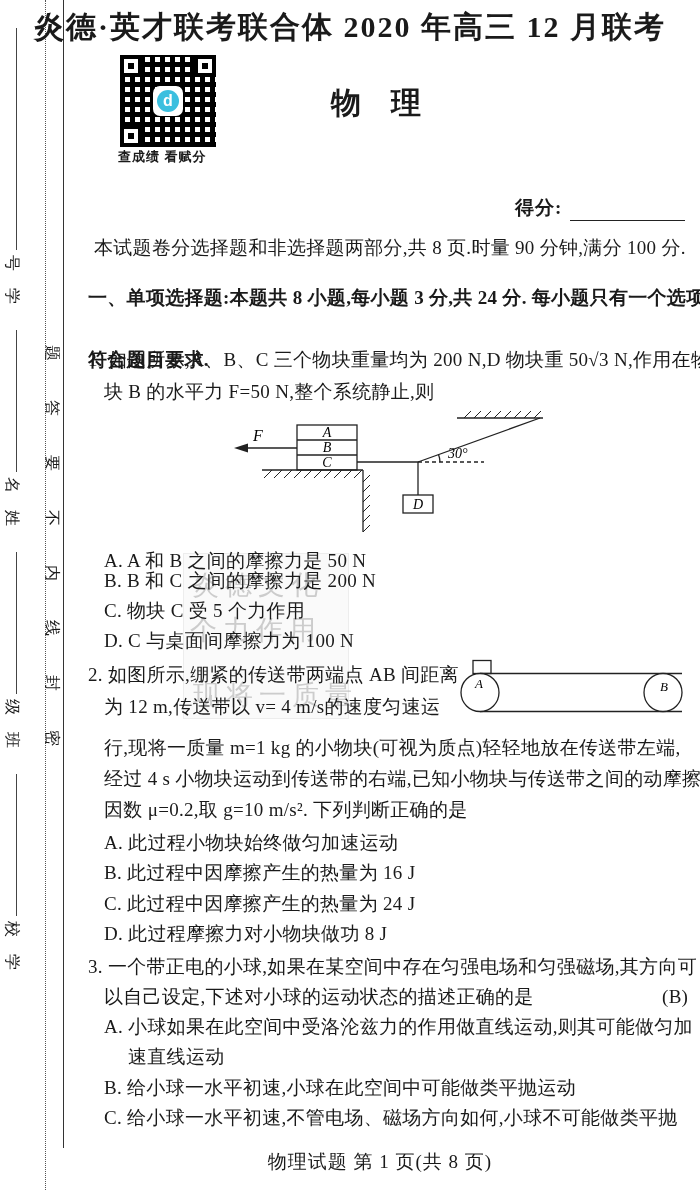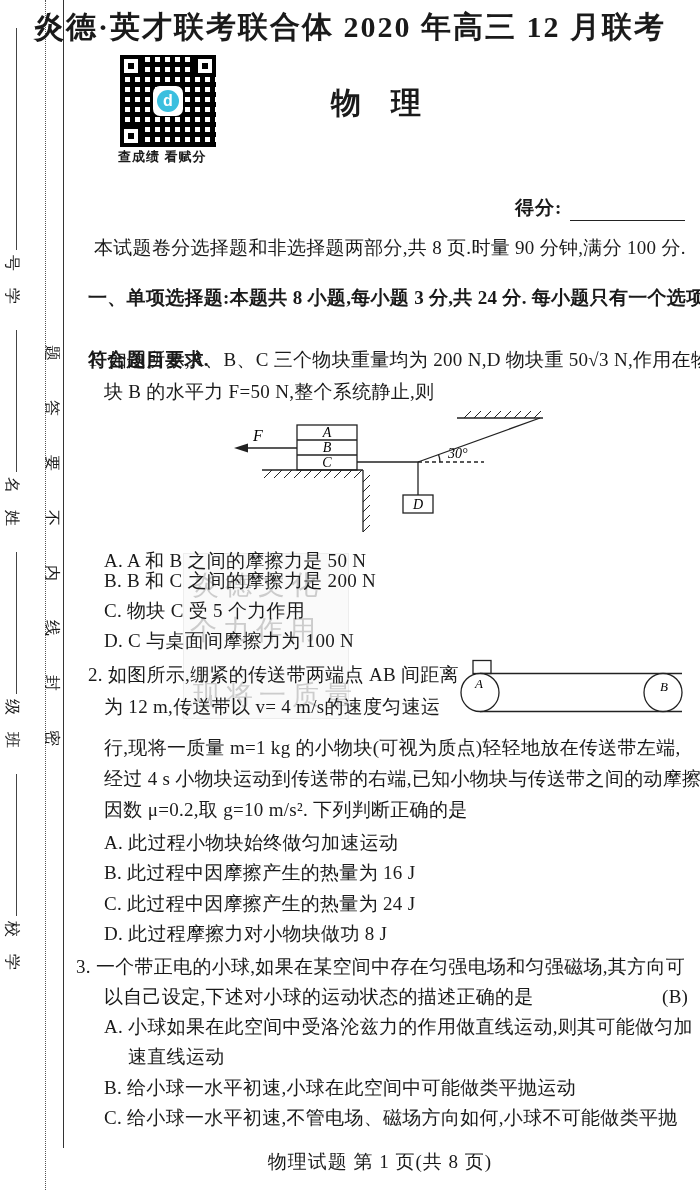--- a/index.html
+++ b/index.html
@@ -185,21 +185,21 @@
   </svg>
 
   <div class="abs body-line" style="left:104px;top:738px;">行,现将一质量 m=1 kg 的小物块(可视为质点)轻轻地放在传送带左端,</div>
   <div class="abs body-line" style="left:104px;top:769px;">经过 4 s 小物块运动到传送带的右端,已知小物块与传送带之间的动摩擦</div>
   <div class="abs body-line" style="left:104px;top:800px;">因数 μ=0.2,取 g=10 m/s². 下列判断正确的是</div>
   <div class="abs body-line" style="left:104px;top:833px;">A. 此过程小物块始终做匀加速运动</div>
   <div class="abs body-line" style="left:104px;top:863px;">B. 此过程中因摩擦产生的热量为 16 J</div>
   <div class="abs body-line" style="left:104px;top:894px;">C. 此过程中因摩擦产生的热量为 24 J</div>
   <div class="abs body-line" style="left:104px;top:924px;">D. 此过程摩擦力对小物块做功 8 J</div>
 
-  <div class="abs body-line" style="left:76px;top:957px;">3. 一个带正电的小球,如果在某空间中存在匀强电场和匀强磁场,其方向可</div>
+  <div class="abs body-line" style="left:88px;top:957px;">3. 一个带正电的小球,如果在某空间中存在匀强电场和匀强磁场,其方向可</div>
   <div class="abs body-line" style="left:104px;top:987px;">以自己设定,下述对小球的运动状态的描述正确的是</div>
   <div class="abs body-line" style="left:662px;top:987px;">(B)</div>
   <div class="abs body-line" style="left:104px;top:1017px;">A. 小球如果在此空间中受洛沦兹力的作用做直线运动,则其可能做匀加</div>
   <div class="abs body-line" style="left:128px;top:1047px;">速直线运动</div>
   <div class="abs body-line" style="left:104px;top:1108px;">C. 给小球一水平初速,不管电场、磁场方向如何,小球不可能做类平抛</div>
   <div class="abs body-line" style="left:104px;top:1078px;">B. 给小球一水平初速,小球在此空间中可能做类平抛运动</div>
 
   <div class="abs footer">物理试题  第 1 页(共 8 页)</div>
 
 </div>

